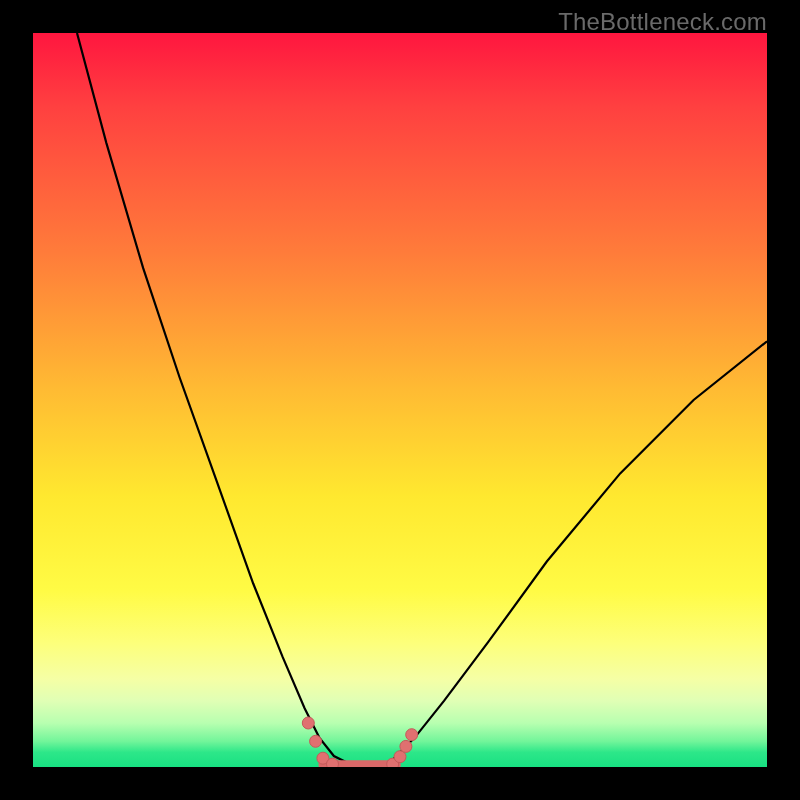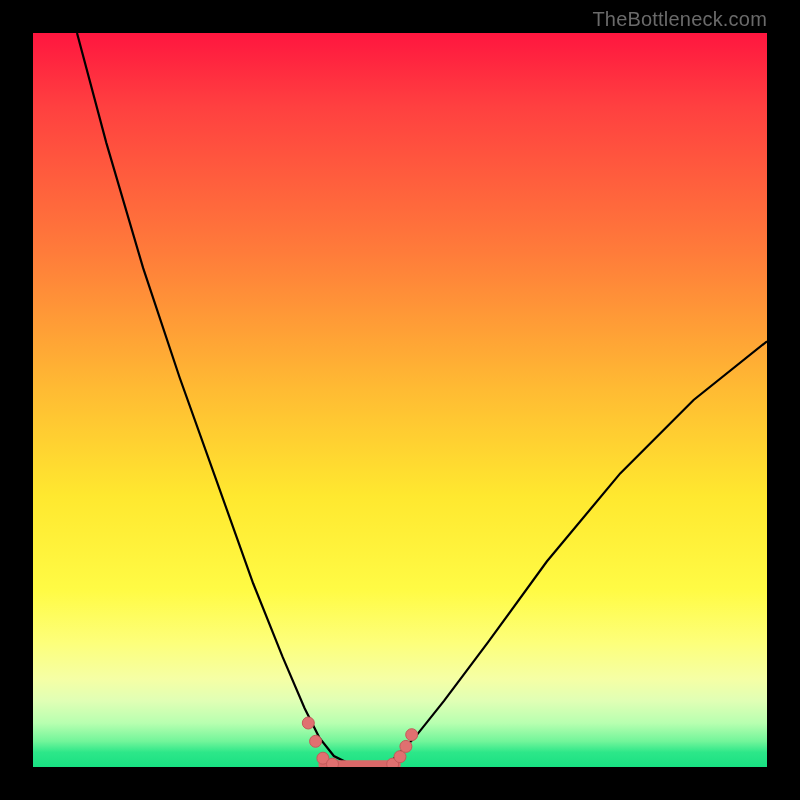--- a/index.html
+++ b/index.html
@@ -51,21 +51,21 @@
     position: absolute;
     left: 0; top: 0;
     width: 734px; height: 734px;
     display: block;
   }
   .watermark {
     position: absolute;
     top: 8px;
     right: 33px;
     color: #6a6a6a;
-    font-size: 20px;
+    font-size: 24px;
     letter-spacing: 0.2px;
     user-select: none;
   }
 </style>
 </head>
 <body>
 
 <div class="frame">
 
   <div class="plot-area">

